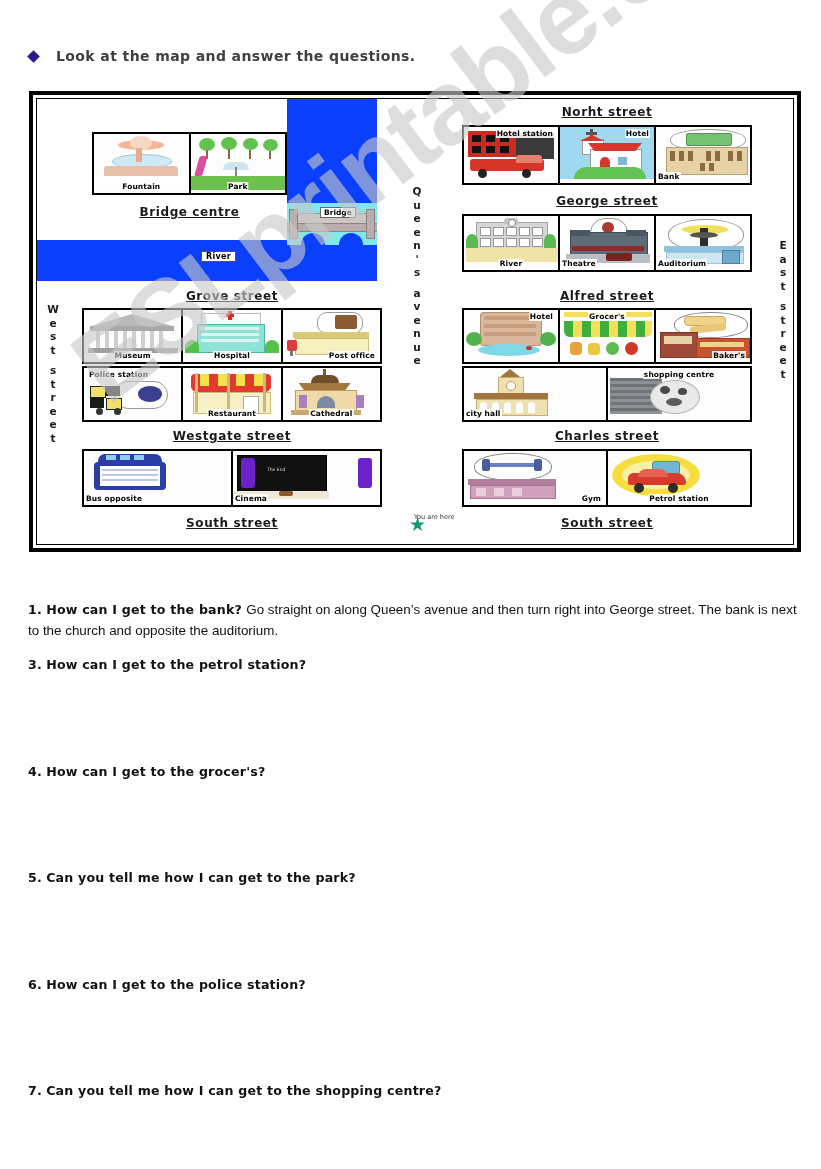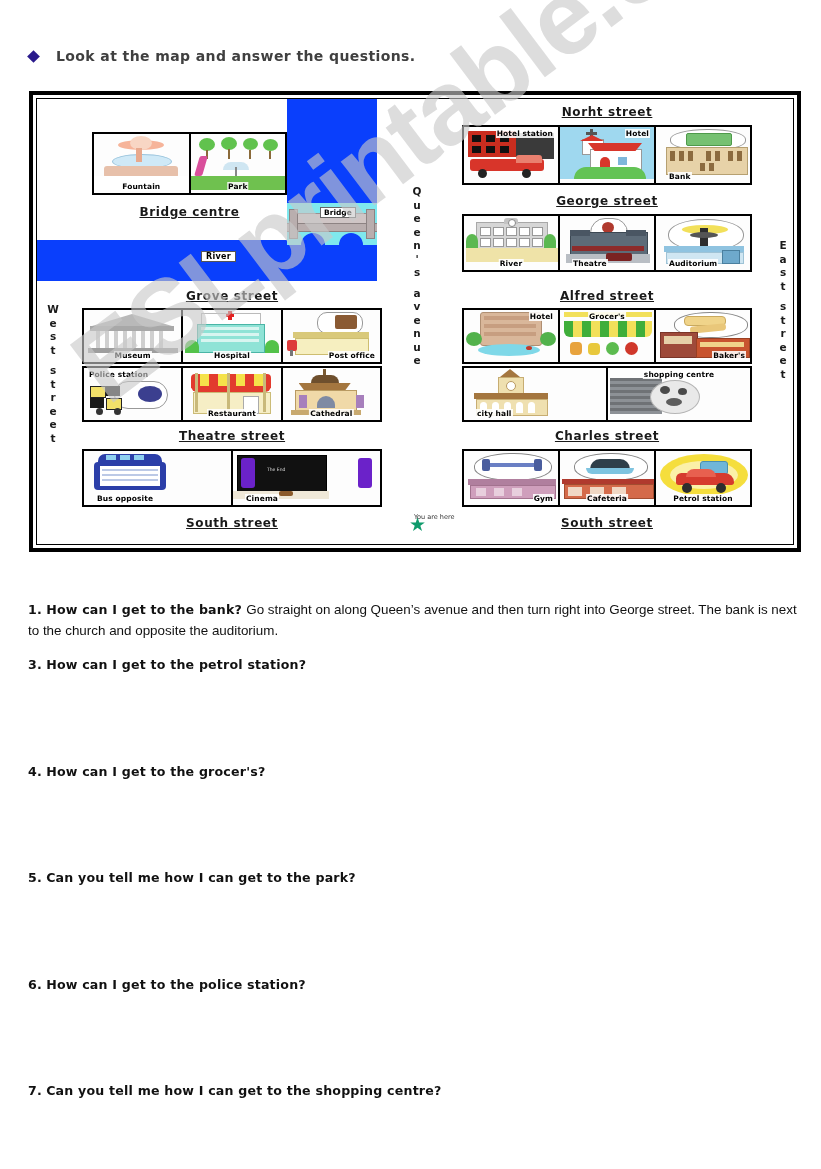--- a/index.html
+++ b/index.html
@@ -193,21 +193,21 @@
     font-family: "DejaVu Sans", sans-serif;
     font-size: 7.5px;
     font-weight: bold;
     color: #000;
     background: rgba(255,255,255,.88);
     padding: 0 1px;
     white-space: nowrap;
     letter-spacing: .1px;
     z-index: 6;
   }
-  .lab-bl { left: 12px;  bottom: 2px; }
+  .lab-bl { left: 1px;  bottom: 2px; }
   .lab-br { right: 4px; bottom: 2px; }
   .lab-tl { left: 4px;  top: 2px; }
   .lab-tr { right: 4px; top: 2px; }
   .lab-bc { left: 50%; bottom: 2px; transform: translateX(-50%); }
   .lab-tc { left: 50%; top: 2px;    transform: translateX(-50%); }
 
   
   .art { position: absolute; inset: 0; }
   .sh { position: absolute; }
 
@@ -449,21 +449,21 @@
           <div class="sh" style="left:12px; top:22px; width:60px; height:20px; background:#f0d9a8; border:1px solid #b99a62;"></div>
           <div class="sh" style="left:34px; top:28px; width:18px; height:12px; background:#7e8aa3; border-radius:9px 9px 0 0;"></div>
           <div class="sh" style="left:16px; top:27px; width:8px;  height:13px; background:#a77fbc;"></div>
           <div class="sh" style="right:16px; top:27px; width:8px; height:13px; background:#a77fbc;"></div>
           <div class="sh" style="left:8px;  top:42px; width:70px; height:5px;  background:#c8a96f;"></div>
         </div>
         <span class="cell-label lab-bc">Cathedral</span>
       </div>
     </div>
 
-    <div class="street-h" style="left:45px; top:330px; width:300px;">Theatre street</div>
+    <div class="street-h" style="left:45px; top:330px; width:300px;">Westgate street</div>
 
     <div class="block" style="left:45px; top:350px; width:300px; height:58px;">
       <div class="cell">
         <div class="art">
           <div class="sh" style="left:14px; top:3px;  width:64px; height:8px;  background:#2b3ea8; border-radius:7px 7px 0 0;"></div>
           <div class="sh" style="left:22px; top:4px;  width:10px; height:5px;  background:#8fd0f0;"></div>
           <div class="sh" style="left:36px; top:4px;  width:10px; height:5px;  background:#8fd0f0;"></div>
           <div class="sh" style="left:50px; top:4px;  width:10px; height:5px;  background:#8fd0f0;"></div>
           <div class="sh" style="left:10px; top:11px; width:72px; height:28px; background:#2b3ea8; border-radius:4px;"></div>
           <div class="sh" style="left:16px; top:15px; width:60px; height:20px; background:#fff;"></div>
@@ -674,33 +674,20 @@
           <div class="sh" style="left:4px;  top:28px; width:88px; height:6px;  background:#b07f9e;"></div>
           <div class="sh" style="left:6px;  top:34px; width:84px; height:12px; background:#cf9fbc; border:1px solid #a3738f;"></div>
           <div class="sh" style="left:12px; top:37px; width:10px; height:8px;  background:#e8cfdd;"></div>
           <div class="sh" style="left:30px; top:37px; width:10px; height:8px;  background:#e8cfdd;"></div>
           <div class="sh" style="left:48px; top:37px; width:10px; height:8px;  background:#e8cfdd;"></div>
         </div>
         <span class="cell-label lab-br">Gym</span>
       </div>
       <div class="cell">
         <div class="art">
-          <div class="sh" style="left:14px; top:2px;  width:72px; height:26px; background:#fff; border:1px solid #888; border-radius:36px/13px;"></div>
-          <div class="sh" style="left:30px; top:8px;  width:40px; height:10px; background:#2f3f4a; border-radius:20px 20px 0 0;"></div>
-          <div class="sh" style="left:26px; top:17px; width:48px; height:6px;  background:#7fc4e0; border-radius:0 0 10px 10px;"></div>
-          <div class="sh" style="left:2px;  top:28px; width:92px; height:5px;  background:#b03a2e;"></div>
-          <div class="sh" style="left:4px;  top:33px; width:88px; height:13px; background:#d46a4a; border:1px solid #a34d30;"></div>
-          <div class="sh" style="left:8px;  top:36px; width:14px; height:9px;  background:#f0d7c4;"></div>
-          <div class="sh" style="left:30px; top:36px; width:14px; height:9px;  background:#f0d7c4;"></div>
-          <div class="sh" style="left:52px; top:36px; width:14px; height:9px;  background:#f0d7c4;"></div>
-        </div>
-        <span class="cell-label lab-bc">Cafeteria</span>
-      </div>
-      <div class="cell">
-        <div class="art">
           <div class="sh" style="left:4px;  top:3px;  width:88px; height:42px; background:#f5de3d; border-radius:50%;"></div>
           <div class="sh" style="left:14px; top:10px; width:68px; height:28px; background:#fbf0a8; border-radius:50%;"></div>
           <div class="sh" style="left:44px; top:10px; width:26px; height:12px; background:#6fb6d8; border:1px solid #4a90b0; border-radius:3px;"></div>
           <div class="sh" style="left:20px; top:22px; width:58px; height:12px; background:#d63b2e; border-radius:8px 14px 4px 4px;"></div>
           <div class="sh" style="left:30px; top:18px; width:30px; height:8px;  background:#e8604f; border-radius:8px 8px 0 0;"></div>
           <div class="sh" style="left:26px; top:32px; width:10px; height:10px; background:#2e2e2e; border-radius:50%;"></div>
           <div class="sh" style="left:60px; top:32px; width:10px; height:10px; background:#2e2e2e; border-radius:50%;"></div>
         </div>
         <span class="cell-label lab-bc">Petrol station</span>
       </div>

